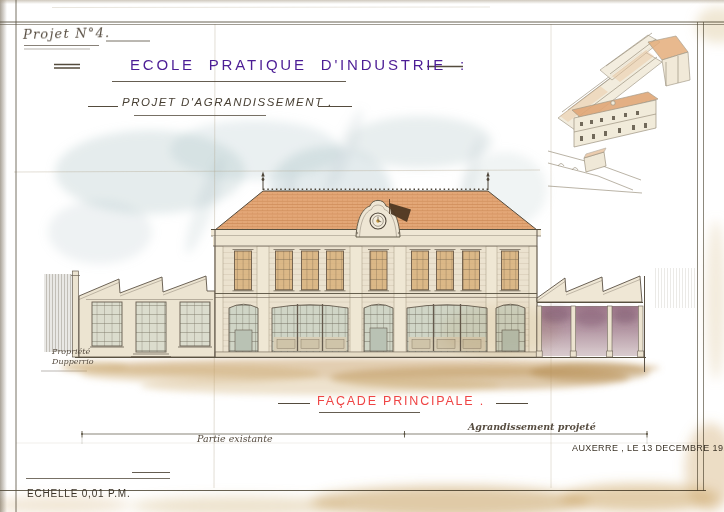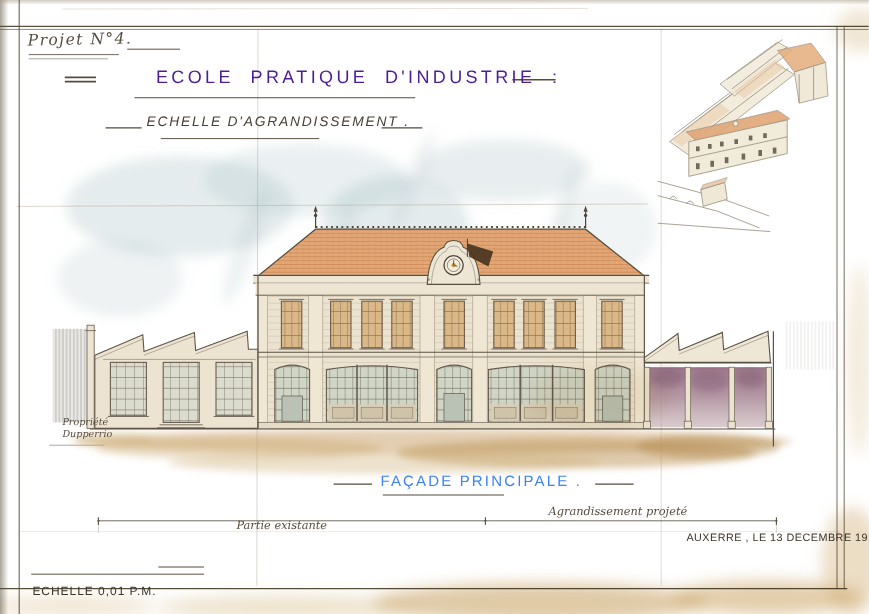--- a/index.html
+++ b/index.html
@@ -11,23 +11,23 @@
       radial-gradient(ellipse at 2% 98%, rgba(183,142,74,.16), rgba(183,142,74,0) 30%),
       radial-gradient(ellipse at 99% 2%, rgba(200,166,106,.22), rgba(200,166,106,0) 25%),
       linear-gradient(180deg,#e7ddc6 0%,#eae1cb 30%,#e8decา 70%,#e1d5b8 100%),
       #e9dfc9;}
   .txt{position:absolute;white-space:nowrap;z-index:3;}
   .ink{color:#3f382d;}
   .script{font-family:"DejaVu Serif",serif;font-style:italic;color:#564c40;}
   .t-projet{left:23px;top:26px;font-size:13px;letter-spacing:1.2px;transform:rotate(-1.2deg);}
   .t-title{left:90px;top:56px;font-size:15px;letter-spacing:2.8px;word-spacing:7px;color:#4c1d95;margin-left:40px;}
   .t-subtitle{left:122px;top:96px;font-size:11.5px;letter-spacing:1.5px;font-style:italic;color:#473f33;}
-  .t-facade{left:317px;top:394px;font-size:12.5px;letter-spacing:1.8px;color:#3b82f6;}
+  .t-facade{left:317px;top:394px;font-size:12.5px;letter-spacing:1.8px;color:#ef4444;}
   .t-existing{left:197px;top:421px;font-size:9.5px;margin-top:12px;}
-  .t-extension{left:457px;top:421px;font-size:9.5px;}
+  .t-extension{left:468px;top:421px;font-size:9.5px;font-weight:bold;}
   .t-date{left:572px;top:443px;font-size:9px;letter-spacing:.4px;color:#3c3428;}
   .t-scale{left:27px;top:464px;font-size:10px;letter-spacing:.8px;color:#3c3428;margin-top:24px;}
   .t-property{left:52px;top:347px;font-size:8px;line-height:10px;white-space:normal;width:60px;}
   svg.base{position:absolute;left:0;top:0;z-index:1;}
 </style>
 </head>
 <body>
 
 <svg class="base" width="724" height="512" viewBox="0 0 724 512">
 <defs>
@@ -388,21 +388,21 @@
     <ellipse cx="60" cy="505" rx="70" ry="9" fill="#d0b078" opacity="0.3"></ellipse>
     <ellipse cx="718" cy="25" rx="22" ry="18" fill="#d9c394" opacity="0.4"></ellipse>
     <ellipse cx="716" cy="300" rx="10" ry="80" fill="#d6bd8c" opacity="0.3"></ellipse>
     <ellipse cx="500" cy="330" rx="60" ry="26" fill="#d3b887" opacity="0.18"></ellipse>
   </g>
 </g>
 </svg>
 
 <div class="txt script t-projet">Projet N°4.</div>
 <div class="txt ink t-title">ECOLE PRATIQUE D'INDUSTRIE :</div>
-<div class="txt ink t-subtitle">ECHELLE D'AGRANDISSEMENT .</div>
+<div class="txt ink t-subtitle">PROJET D'AGRANDISSEMENT .</div>
 <div class="txt ink t-facade">FAÇADE PRINCIPALE .</div>
 <div class="txt script t-existing">Partie existante</div>
 <div class="txt script t-extension">Agrandissement projeté</div>
 <div class="txt ink t-date">AUXERRE , LE 13 DECEMBRE 1916</div>
 <div class="txt ink t-scale">ECHELLE 0,01 P.M.</div>
 <div class="txt script t-property">
   <span>Propriété</span><br>
   <span>Dupperrio</span>
 </div>
 

